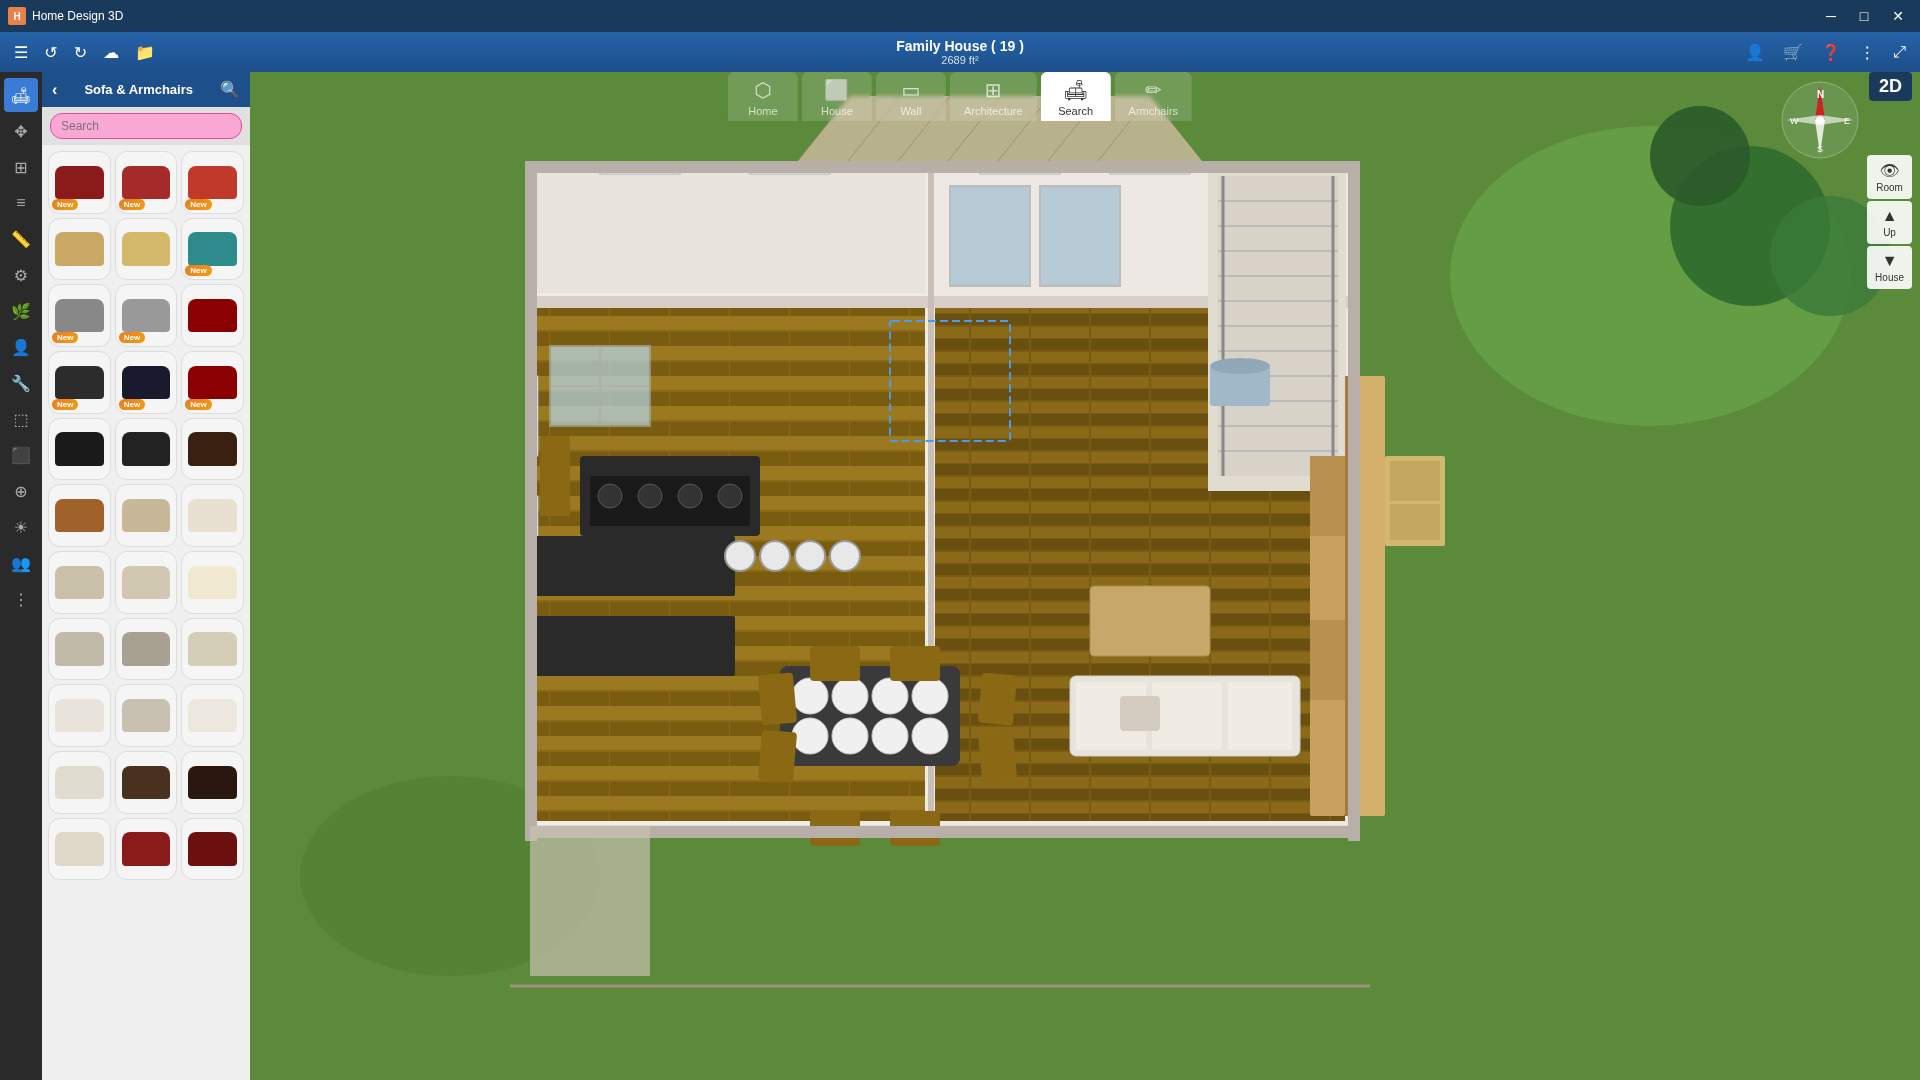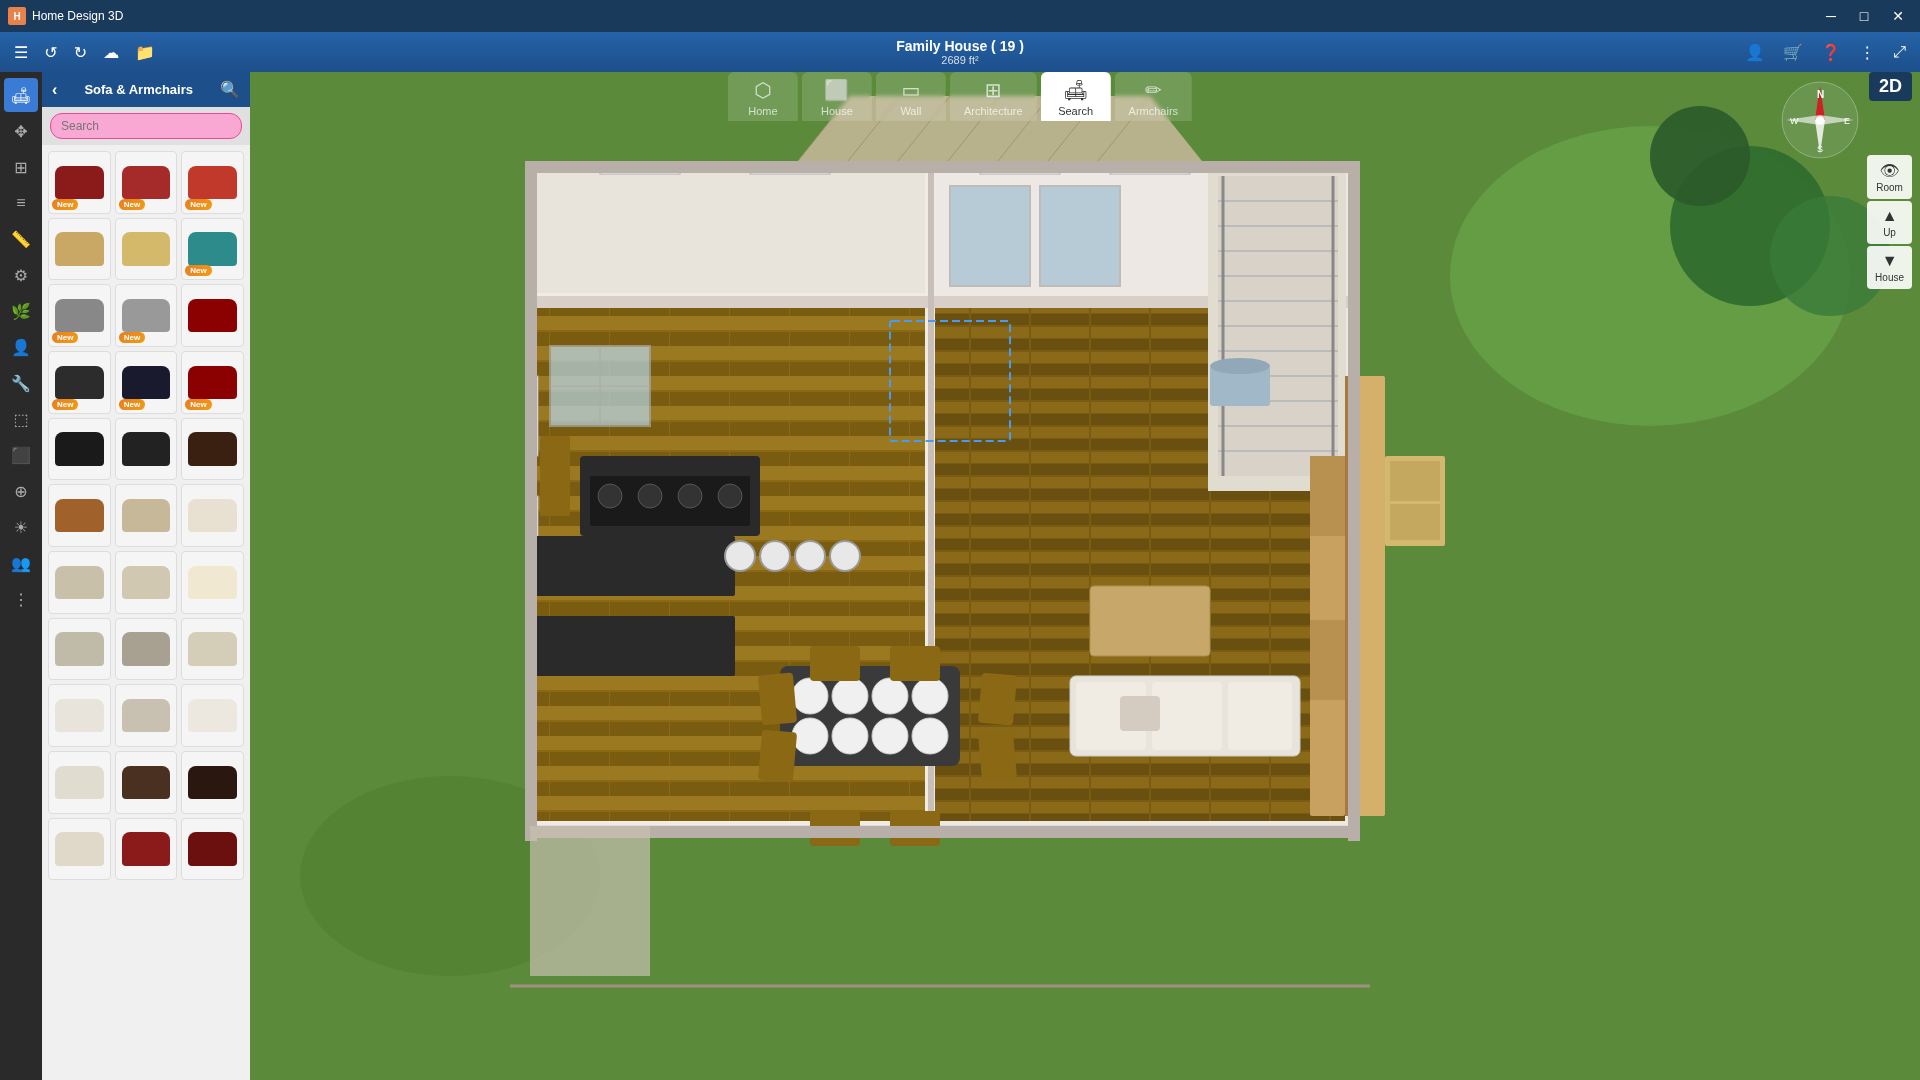--- a/index.html
+++ b/index.html
@@ -194,21 +194,21 @@
       overflow-y: auto;
       padding: 6px;
       display: grid;
       grid-template-columns: repeat(3, 1fr);
       gap: 4px;
       align-content: start;
     }
     .item-cell {
       position: relative;
       background: white;
-      border-radius: 4px;
+      border-radius: 12px;
       aspect-ratio: 1;
       display: flex;
       align-items: center;
       justify-content: center;
       cursor: pointer;
       overflow: hidden;
       border: 1px solid #ddd;
     }
     .item-cell .new-badge {
       position: absolute;

